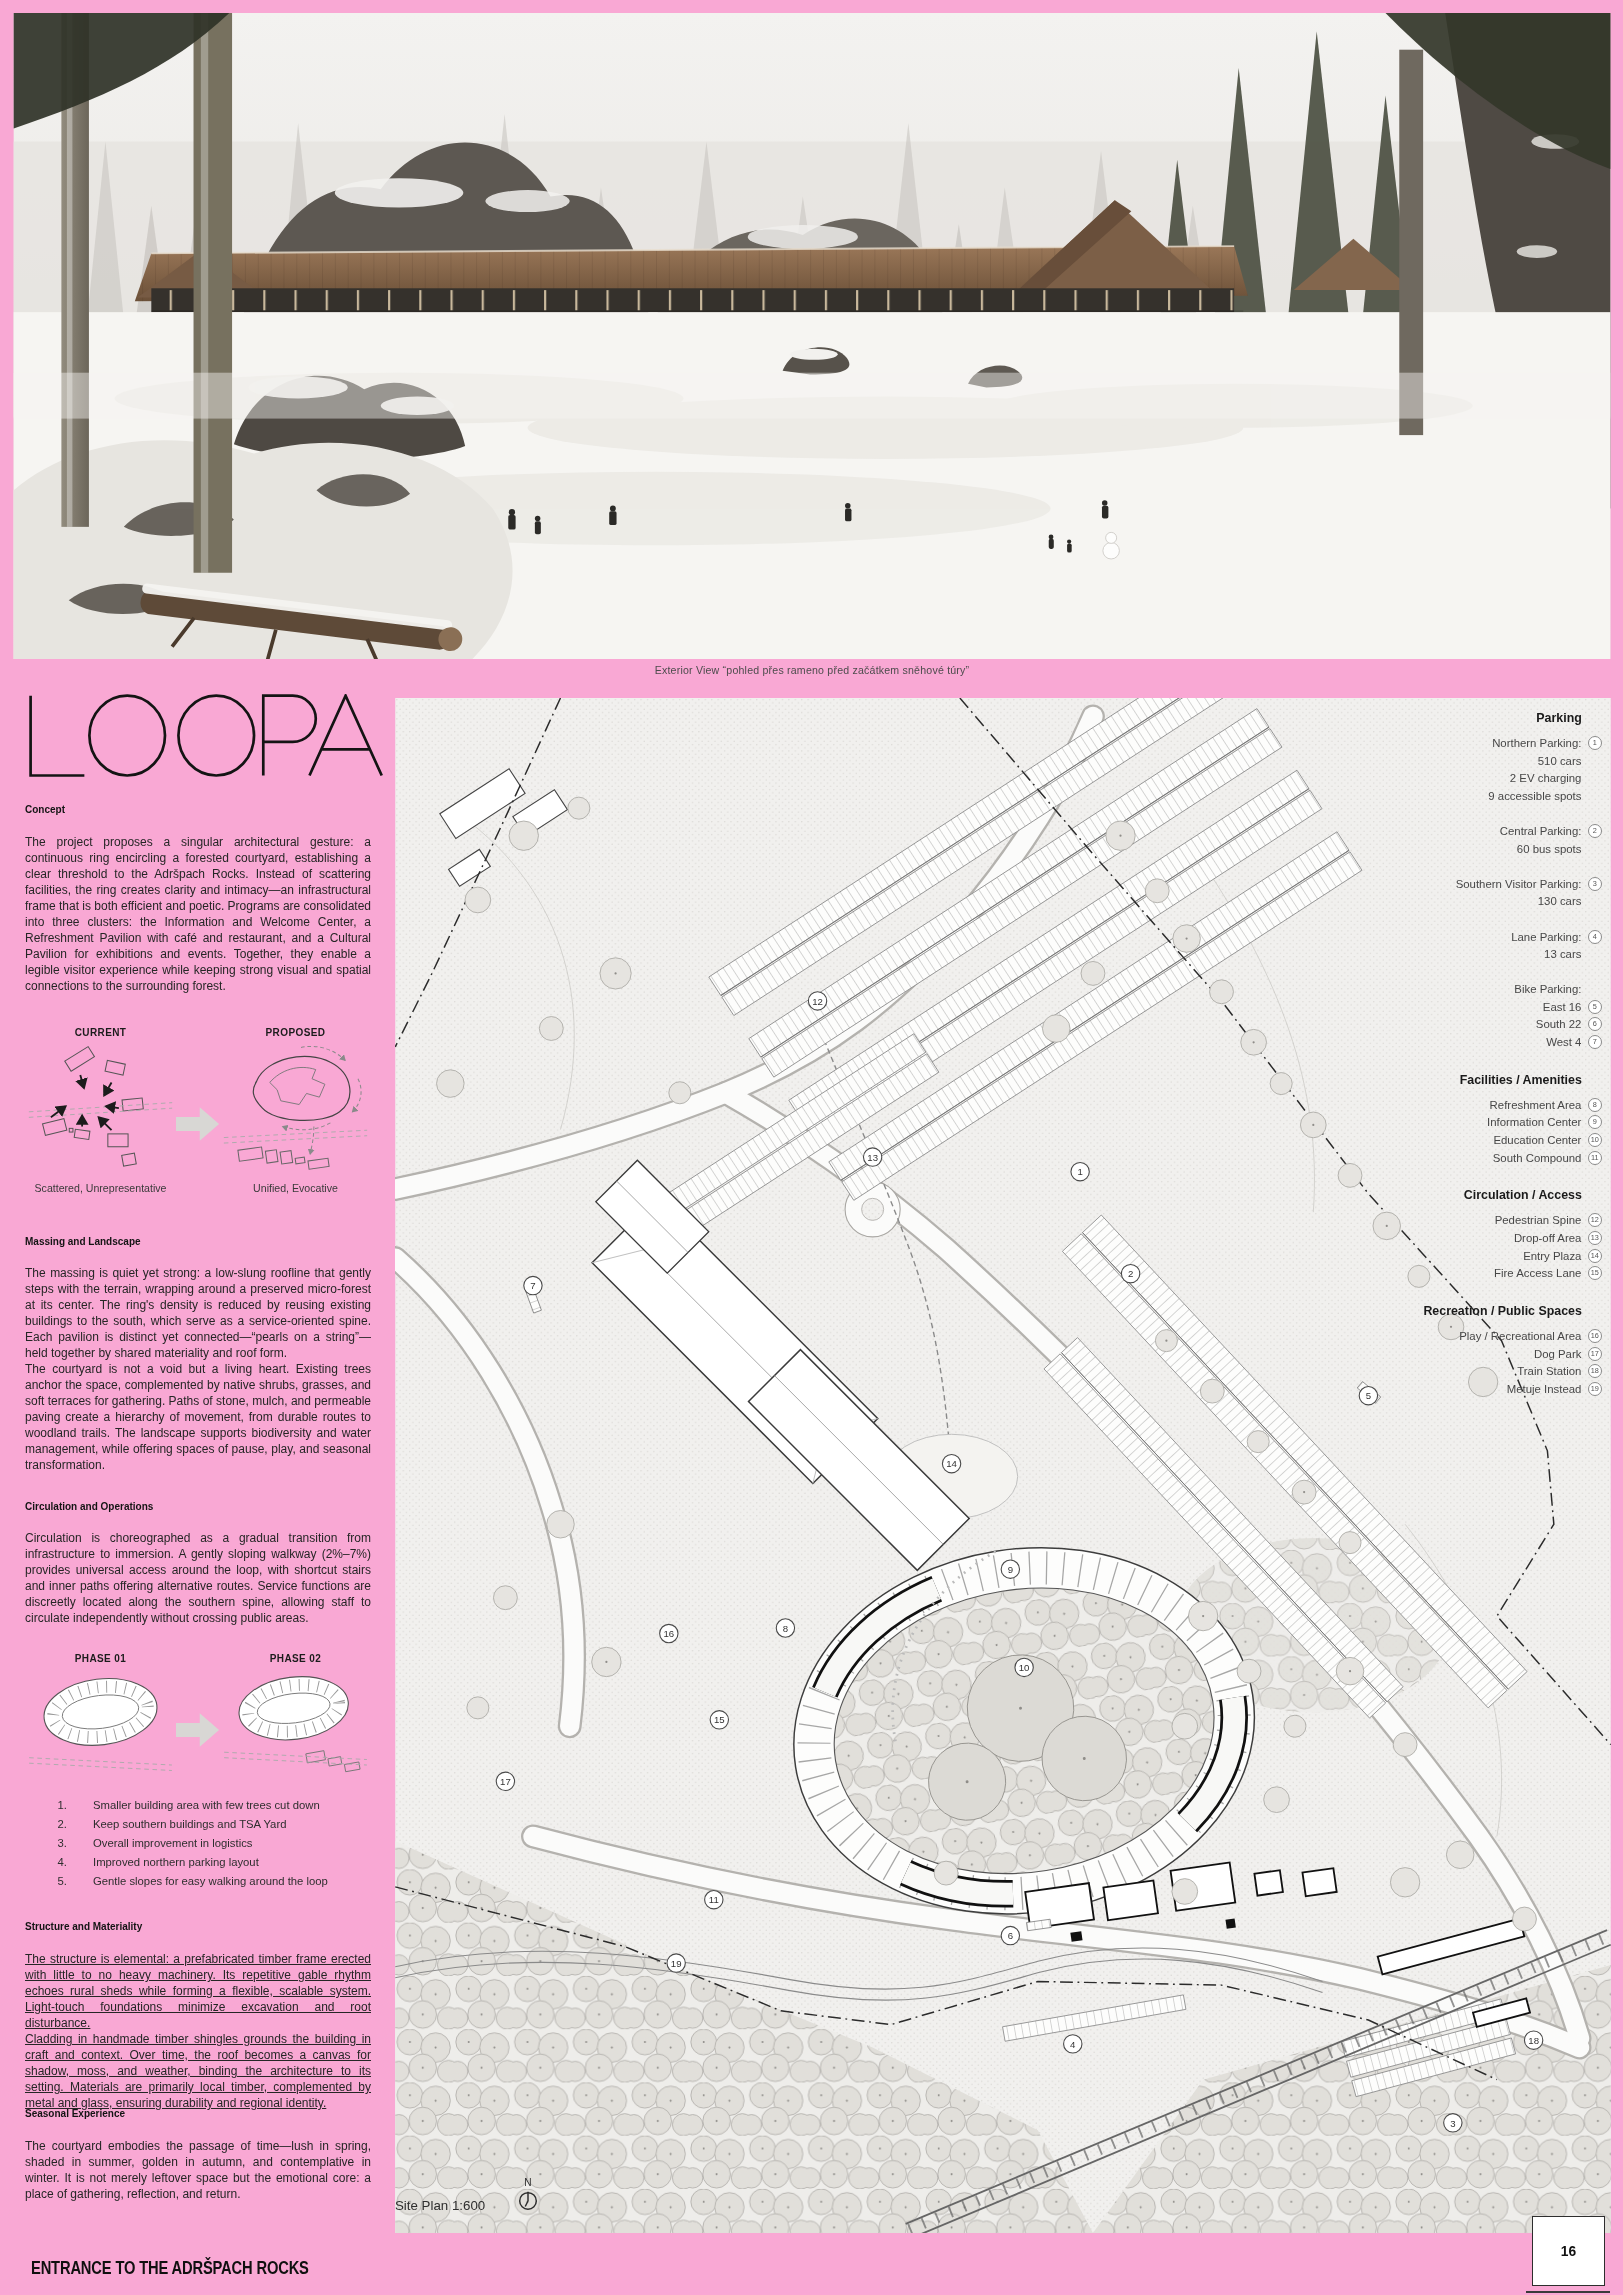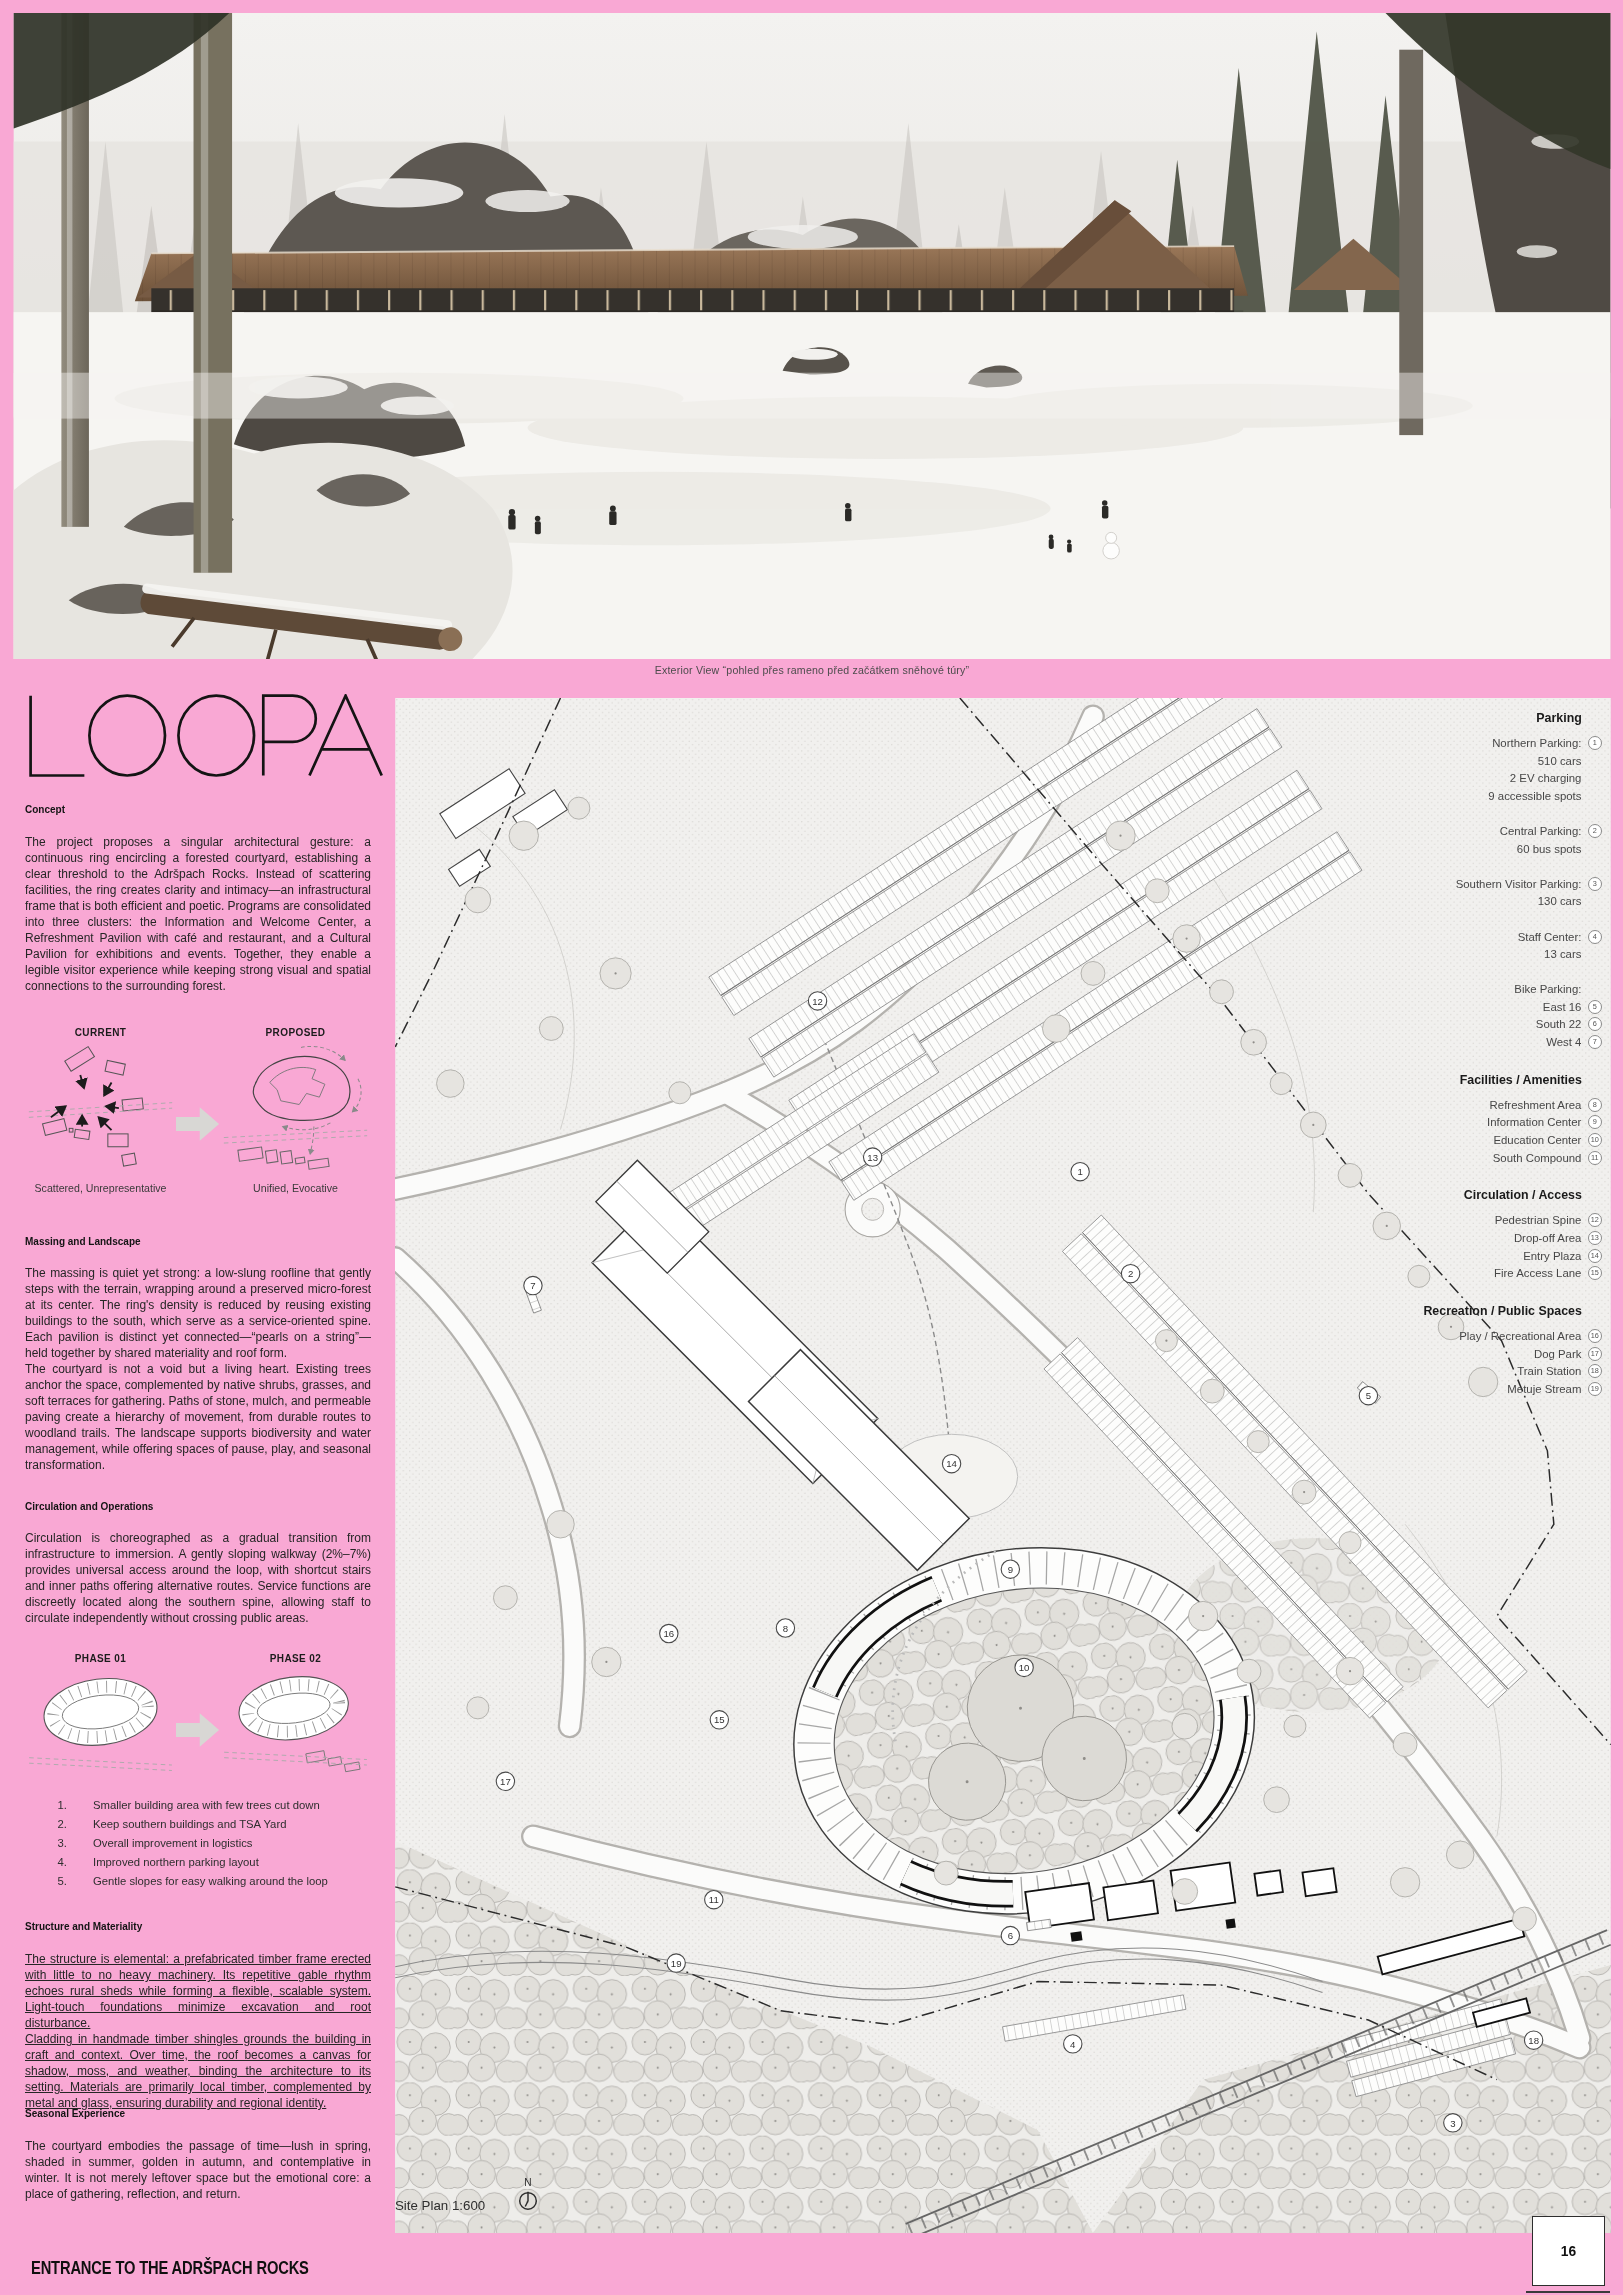--- a/index.html
+++ b/index.html
@@ -768,21 +768,21 @@
               <span class="lg-text">130 cars</span>
               <span class="lg-badge"></span>
             </div>
 
             <div class="lg-row">
               <span class="lg-text"></span>
               <span class="lg-badge"></span>
             </div>
 
             <div class="lg-row">
-              <span class="lg-text">Staff Center:</span>
+              <span class="lg-text">Lane Parking:</span>
               <span class="lg-badge">4</span>
             </div>
 
             <div class="lg-row">
               <span class="lg-text">13 cars</span>
               <span class="lg-badge"></span>
             </div>
 
             <div class="lg-row">
               <span class="lg-text"></span>
@@ -873,21 +873,21 @@
               <span class="lg-text">Dog Park</span>
               <span class="lg-badge">17</span>
             </div>
 
             <div class="lg-row">
               <span class="lg-text">Train Station</span>
               <span class="lg-badge">18</span>
             </div>
 
             <div class="lg-row">
-              <span class="lg-text">Metuje Stream</span>
+              <span class="lg-text">Metuje Instead</span>
               <span class="lg-badge">19</span>
             </div>
           </div>
       </div>
     </div>
 
     <div class="plan-label">
       <span>Site Plan 1:600</span>
       <svg width="24" height="37" viewBox="0 0 26 40" style="font-size:14.5px">
         <text x="13" y="11" text-anchor="middle" font-size="11" fill="#2e2e2e">N</text>

